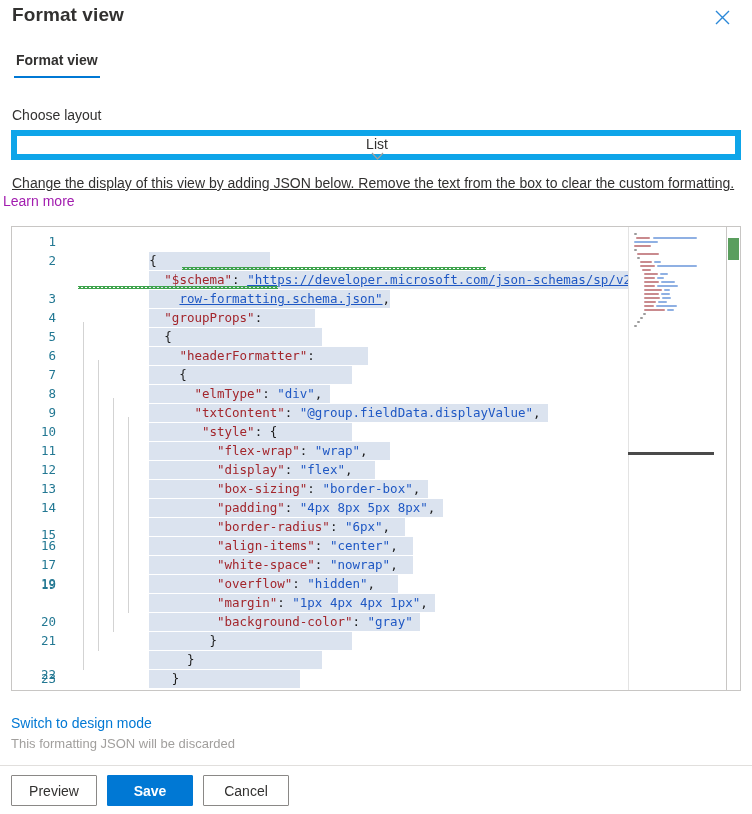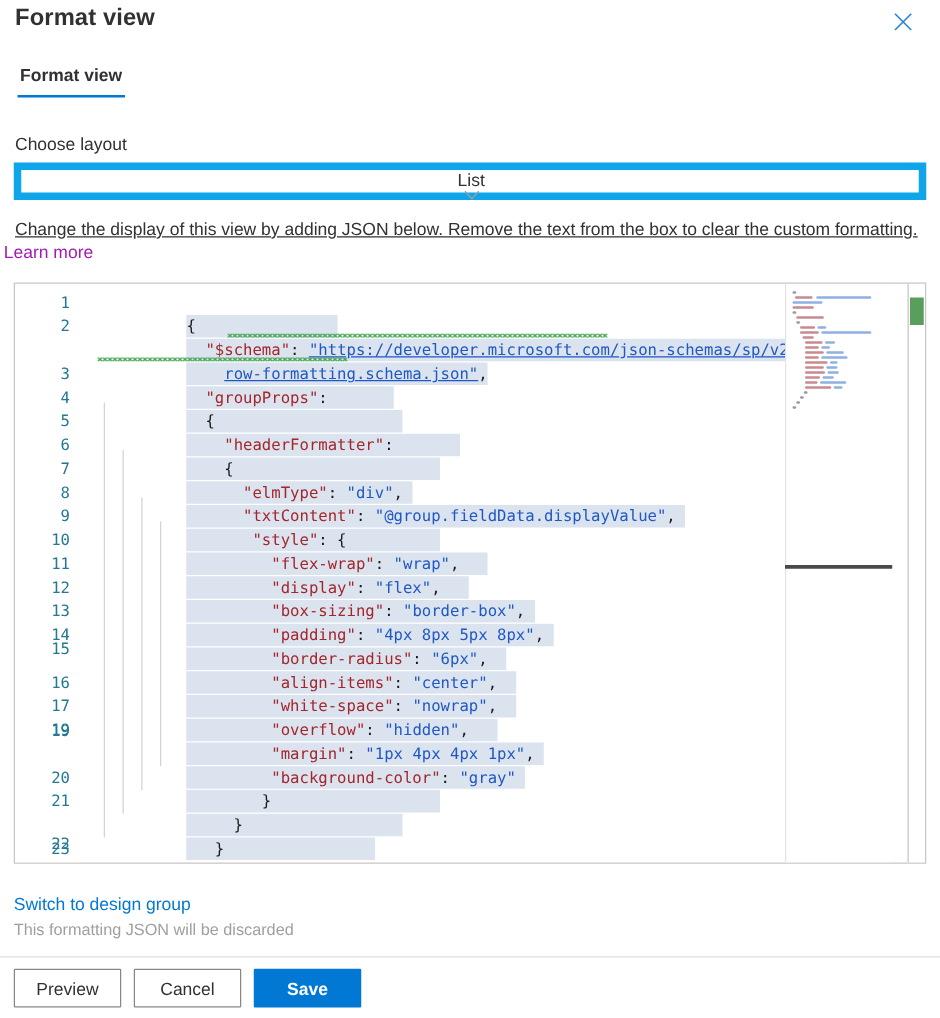--- a/index.html
+++ b/index.html
@@ -372,21 +372,21 @@
         <div class="line-no" style="top:100px">5</div>
         <div class="line-no" style="top:119px">6</div>
         <div class="line-no" style="top:138px">7</div>
         <div class="line-no" style="top:157px">8</div>
         <div class="line-no" style="top:176px">9</div>
         <div class="line-no" style="top:195px">10</div>
         <div class="line-no" style="top:214px">11</div>
         <div class="line-no" style="top:233px">12</div>
         <div class="line-no" style="top:252px">13</div>
         <div class="line-no" style="top:271px">14</div>
-        <div class="line-no" style="top:282px">15</div>
+        <div class="line-no" style="top:298px">15</div>
         <div class="line-no" style="top:309px">16</div>
         <div class="line-no" style="top:328px">17</div>
         <div class="line-no" style="top:347px">19</div>
         <div class="line-no" style="top:348px">19</div>
         <div class="line-no" style="top:385px">20</div>
         <div class="line-no" style="top:404px">21</div>
         <div class="line-no" style="top:438px">22</div>
         <div class="line-no" style="top:442px">23</div>
       </div>
 
@@ -541,24 +541,24 @@
         <div class="minimap-slider"></div>
       </div>
 
       <div class="ruler">
         <div class="ruler-thumb"></div>
       </div>
 
     </div>
   </div>
 
-  <a class="switch-link">Switch to design group</a>
+  <a class="switch-link">Switch to design mode</a>
   <div class="discard-note">This formatting JSON will be discarded</div>
 
   <div class="footer-sep"></div>
 
   <div class="actions">
     <button class="btn">Preview</button>
+    <button class="btn primary">Save</button>
     <button class="btn">Cancel</button>
-    <button class="btn primary">Save</button>
   </div>
 
 </div>
 
 </body></html>

